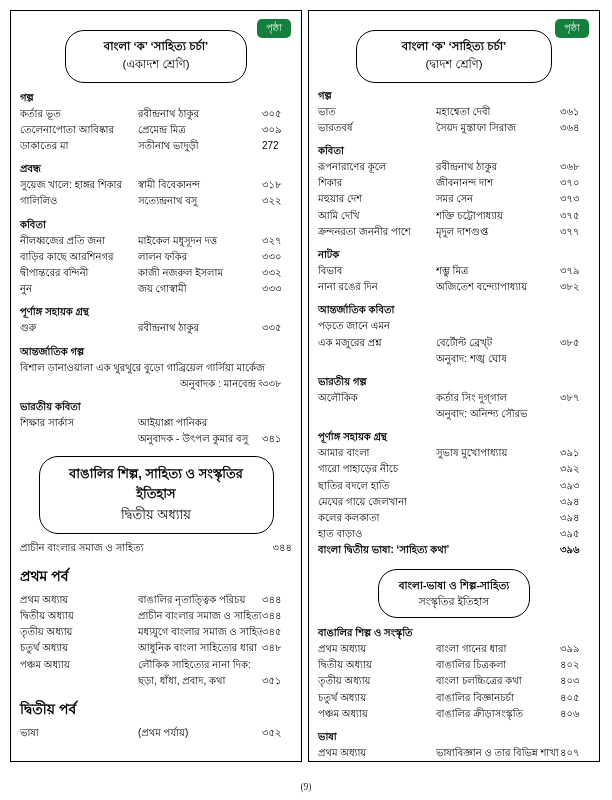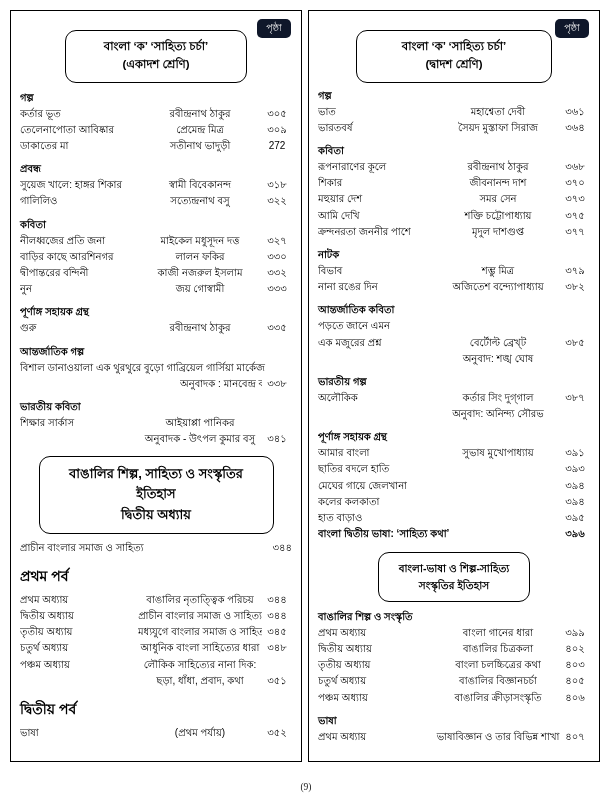--- a/index.html
+++ b/index.html
@@ -38,43 +38,43 @@
     position: relative;
     padding: 6px 9px 6px 9px;
     overflow: hidden;
   }
 
   
   .page-badge {
     position: absolute;
     top: 8px;
     right: 10px;
-    background: #0f172a;
+    background: #15803d;
     color: #fff;
     border-radius: 5px;
     font-size: 9.5px;
     padding: 4px 9px 5px 9px;
     letter-spacing: 0.2px;
     line-height: 1;
   }
 
   
   .title-box {
     border: 1.3px solid #000;
-    border-radius: 11px;
+    border-radius: 19px;
     margin: 13px auto 0 auto;
     padding: 7px 14px 8px 14px;
     text-align: center;
     font-size: 11.5px;
     font-weight: bold;
     line-height: 1.55;
     width: 182px;
     box-sizing: border-box;
   }
-  .title-box .l2 { font-weight: bold; }
+  .title-box .l2 { font-weight: normal; }
 
   .title-box.wide {
     width: 196px;
   }
   .title-box.mid {
     width: 235px;
     margin-top: 9px;
     padding: 7px 10px 8px 10px;
     font-size: 13px;
   }
@@ -102,26 +102,25 @@
     white-space: nowrap;
   }
   .row .t {
     width: 118px;
     flex: 0 0 118px;
     overflow: hidden;
   }
   .row .a {
     flex: 1 1 auto;
     overflow: hidden;
-    text-align: center;
   }
   .row .p {
     width: 30px;
     flex: 0 0 30px;
-    text-align: center;
+    text-align: left;
   }
 
   
   .row.full .t {
     width: auto;
     flex: 1 1 auto;
   }
   .row.indentwide .t {
     width: 160px;
     flex: 0 0 160px;
@@ -387,20 +386,25 @@
         <span class="p"></span>
       </div>
 
       <div class="sec">পূর্ণাঙ্গ সহায়ক গ্রন্থ</div>
       <div class="row">
         <span class="t">আমার বাংলা</span>
         <span class="a">সুভাষ মুখোপাধ্যায়</span>
         <span class="p">৩৯১</span>
       </div>
       <div class="row">
+        <span class="t">গারো পাহাড়ের নীচে</span>
+        <span class="a"></span>
+        <span class="p">৩৯২</span>
+      </div>
+      <div class="row">
         <span class="t">ছাতির বদলে হাতি</span>
         <span class="a"></span>
         <span class="p">৩৯৩</span>
       </div>
       <div class="row">
         <span class="t">মেঘের গায়ে জেলখানা</span>
         <span class="a"></span>
         <span class="p">৩৯৪</span>
       </div>
       <div class="row">

